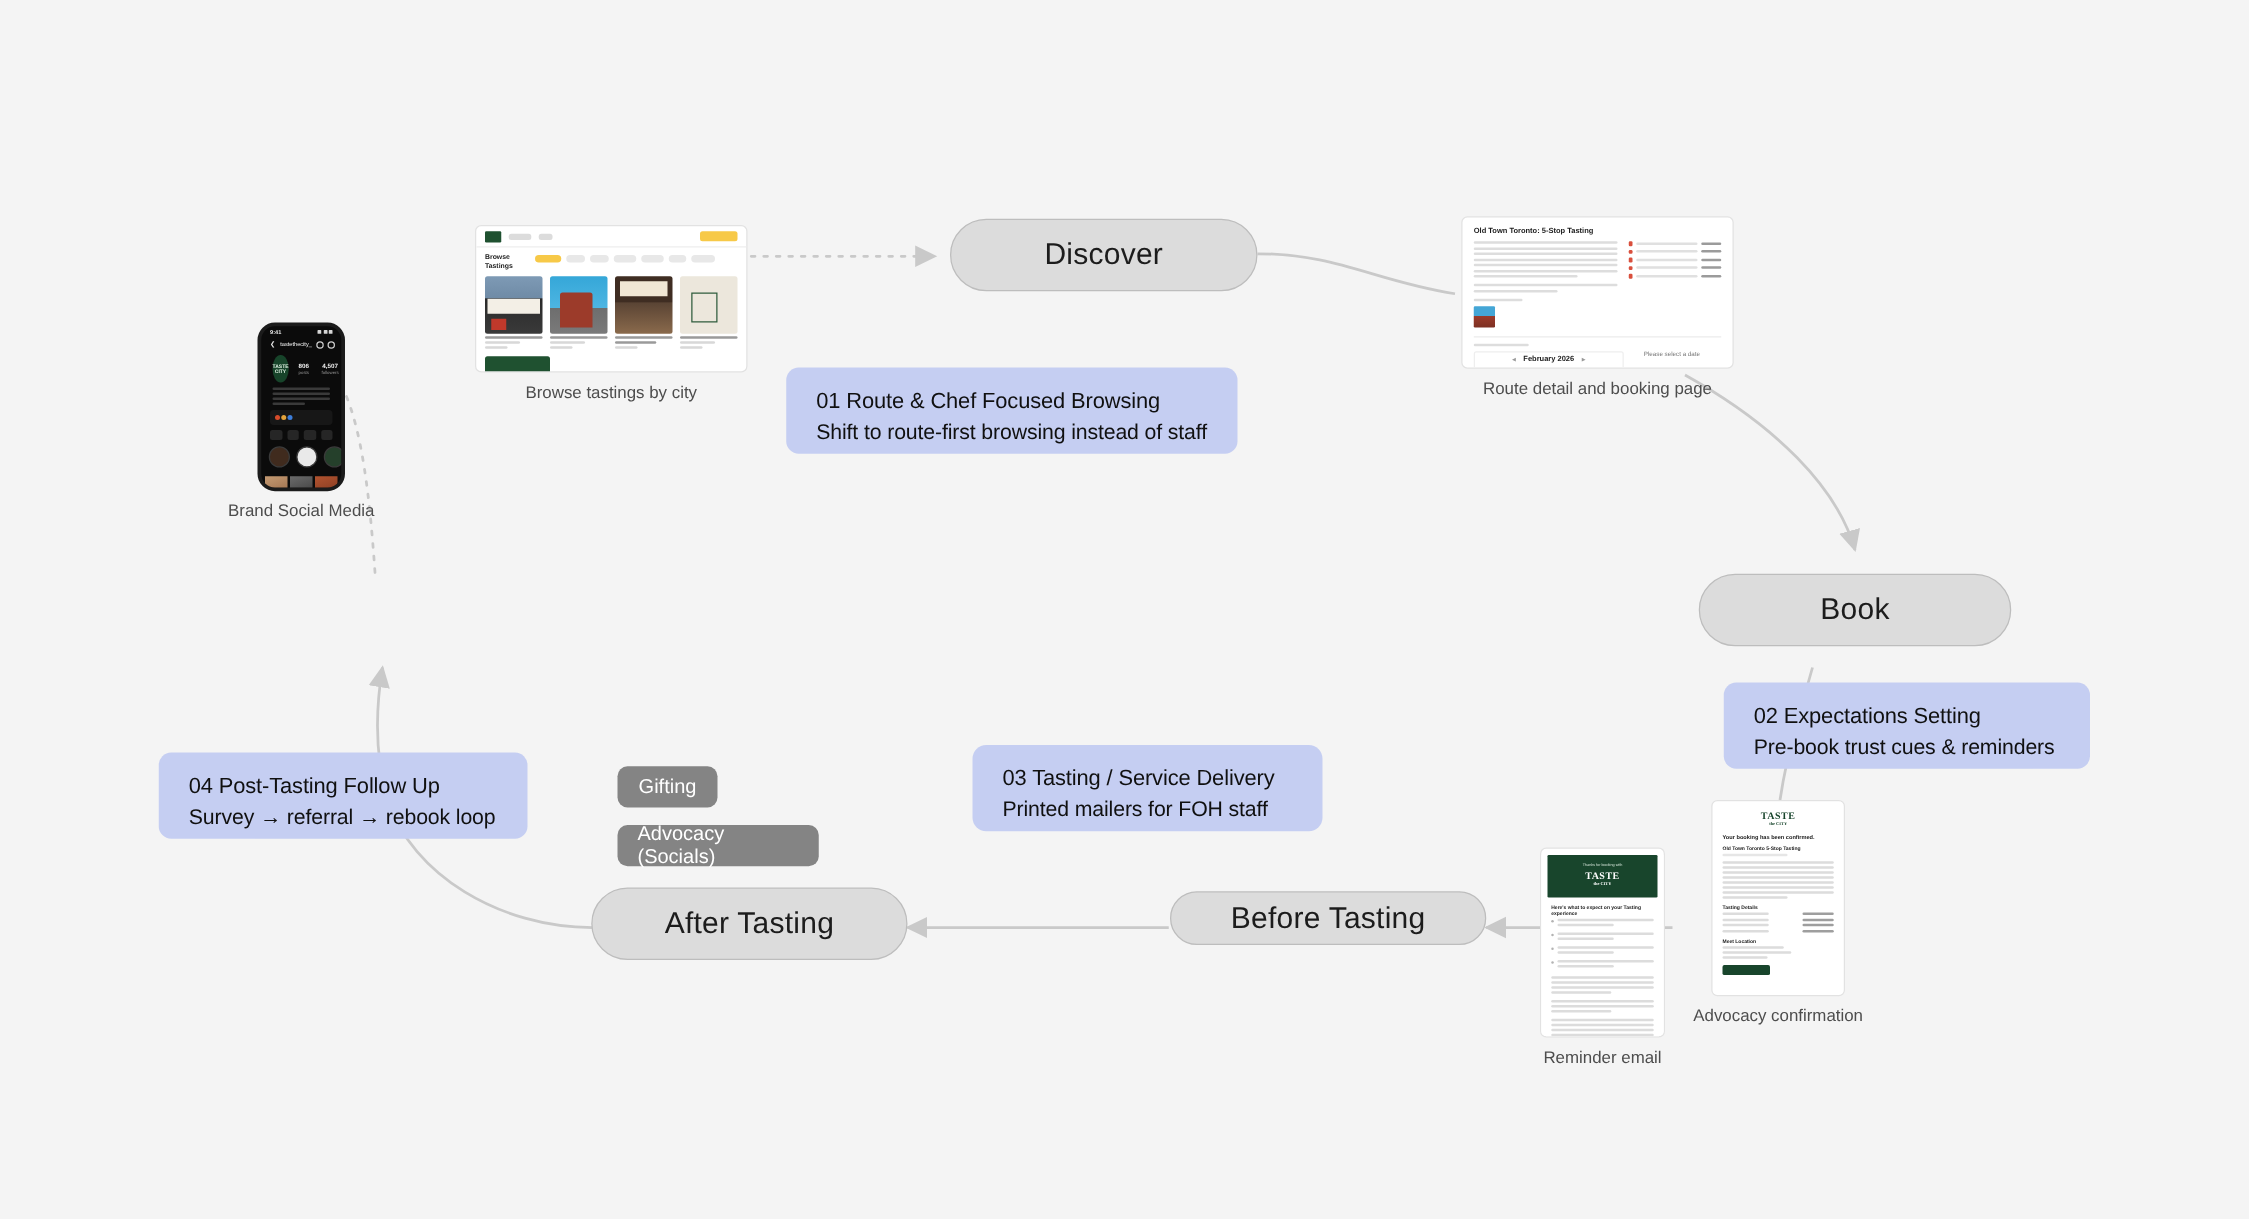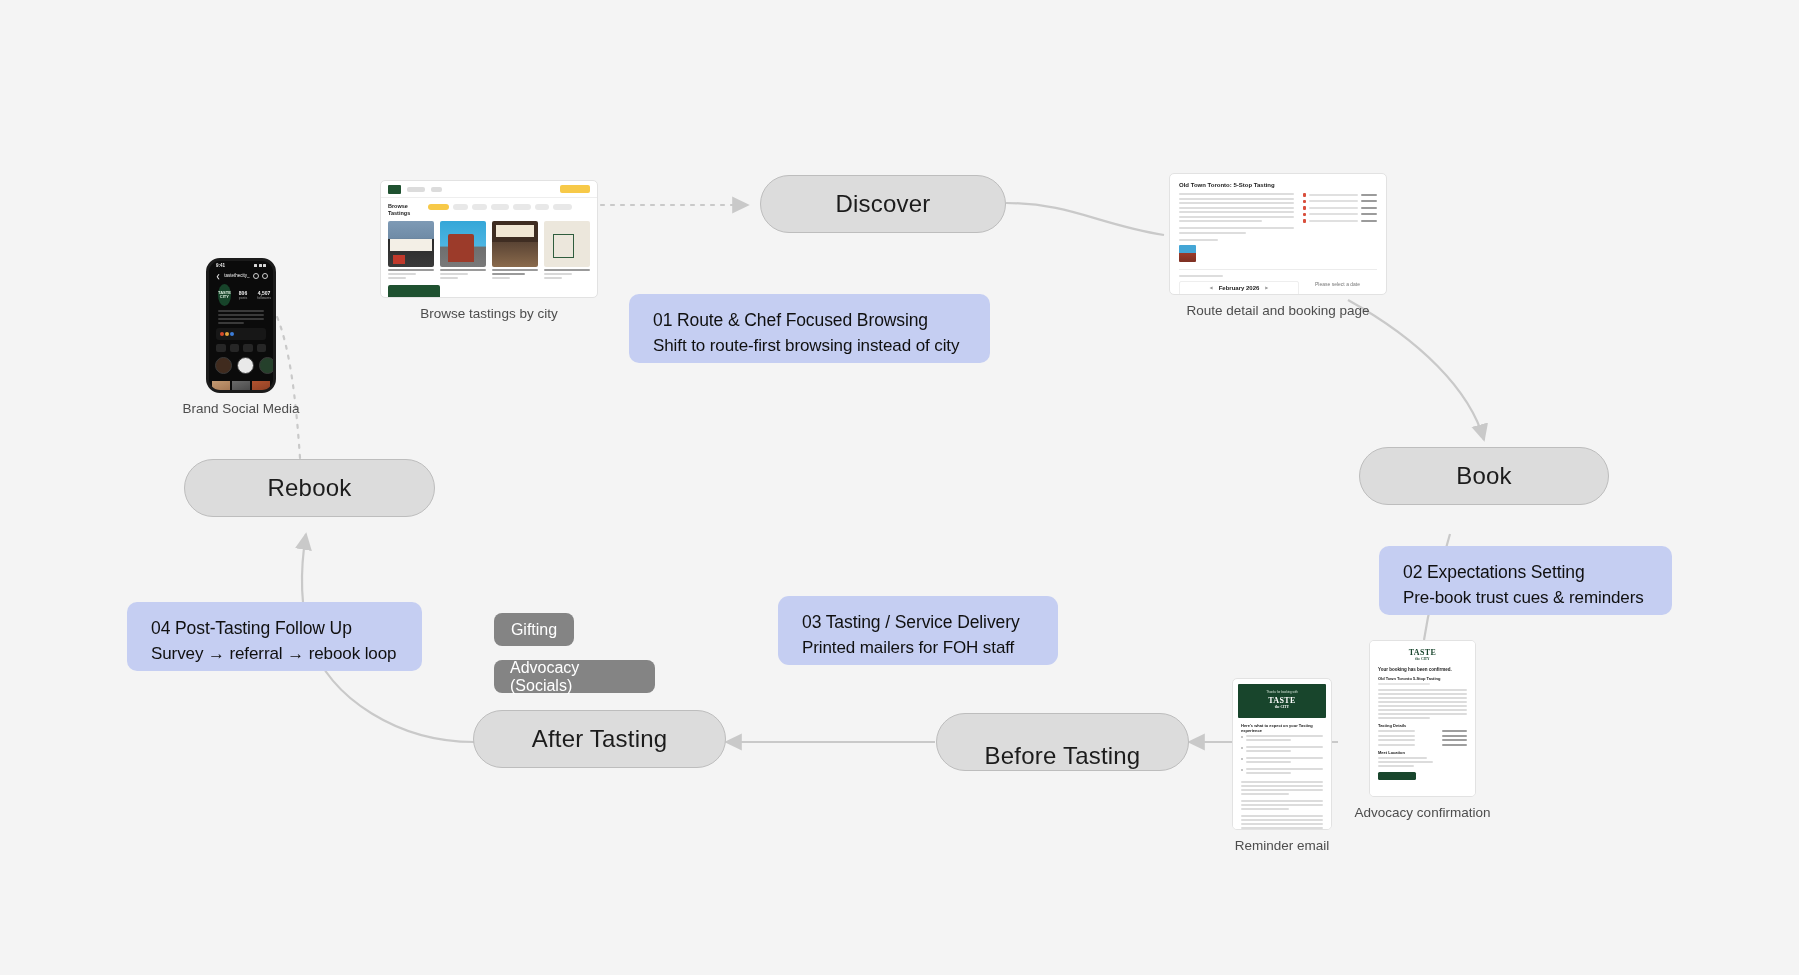--- a/index.html
+++ b/index.html
@@ -255,39 +255,36 @@
       <path d="M474,742 C400,742 330,700 310,640 C300,605 300,570 306,534" marker-end="url(#ah)"></path>
 
       <path d="M300,458 C296,400 290,345 275,312" stroke-dasharray="3 7" stroke-linecap="round"></path>
     </g>
   </svg>
 
   <div class="stage" style="left:760px; top:175px; width:246px; height:58px;">
     <span>Discover</span>
   </div>
 
-  <div class="stage" style="left:1359px; top:447px; width:250px; height:58px;">
+  <div class="stage" style="left:1359px; top:459px; width:250px; height:58px;">
     <span>Book</span>
   </div>
 
-  <div class="stage" style="left:936px; top:713px; width:253px; height:58px;align-items:flex-end;">
+  <div class="stage" style="left:936px; top:713px; width:253px; height:43px;">
     <span>Before Tasting</span>
   </div>
 
   <div class="stage" style="left:473px; top:710px; width:253px; height:58px;">
     <span>After Tasting</span>
   </div>
 
-  <div class="stage" style="left:184px; top:459px; width:251px; height:58px;">
-    <span>Rebook</span>
-  </div>
 
   <div class="opp" style="left:629px; top:294px; width:361px; height:69px;">
     <div class="opp-title">01 Route &amp; Chef Focused Browsing</div>
-    <div class="opp-desc">Shift to route-first browsing instead of city</div>
+    <div class="opp-desc">Shift to route-first browsing instead of staff</div>
   </div>
 
   <div class="opp" style="left:1379px; top:546px; width:293px; height:69px;">
     <div class="opp-title">02 Expectations Setting</div>
     <div class="opp-desc">Pre-book trust cues &amp; reminders</div>
   </div>
 
   <div class="opp" style="left:778px; top:596px; width:280px; height:69px;border-radius:11px;">
     <div class="opp-title">03 Tasting / Service Delivery</div>
     <div class="opp-desc">Printed mailers for FOH staff</div>

